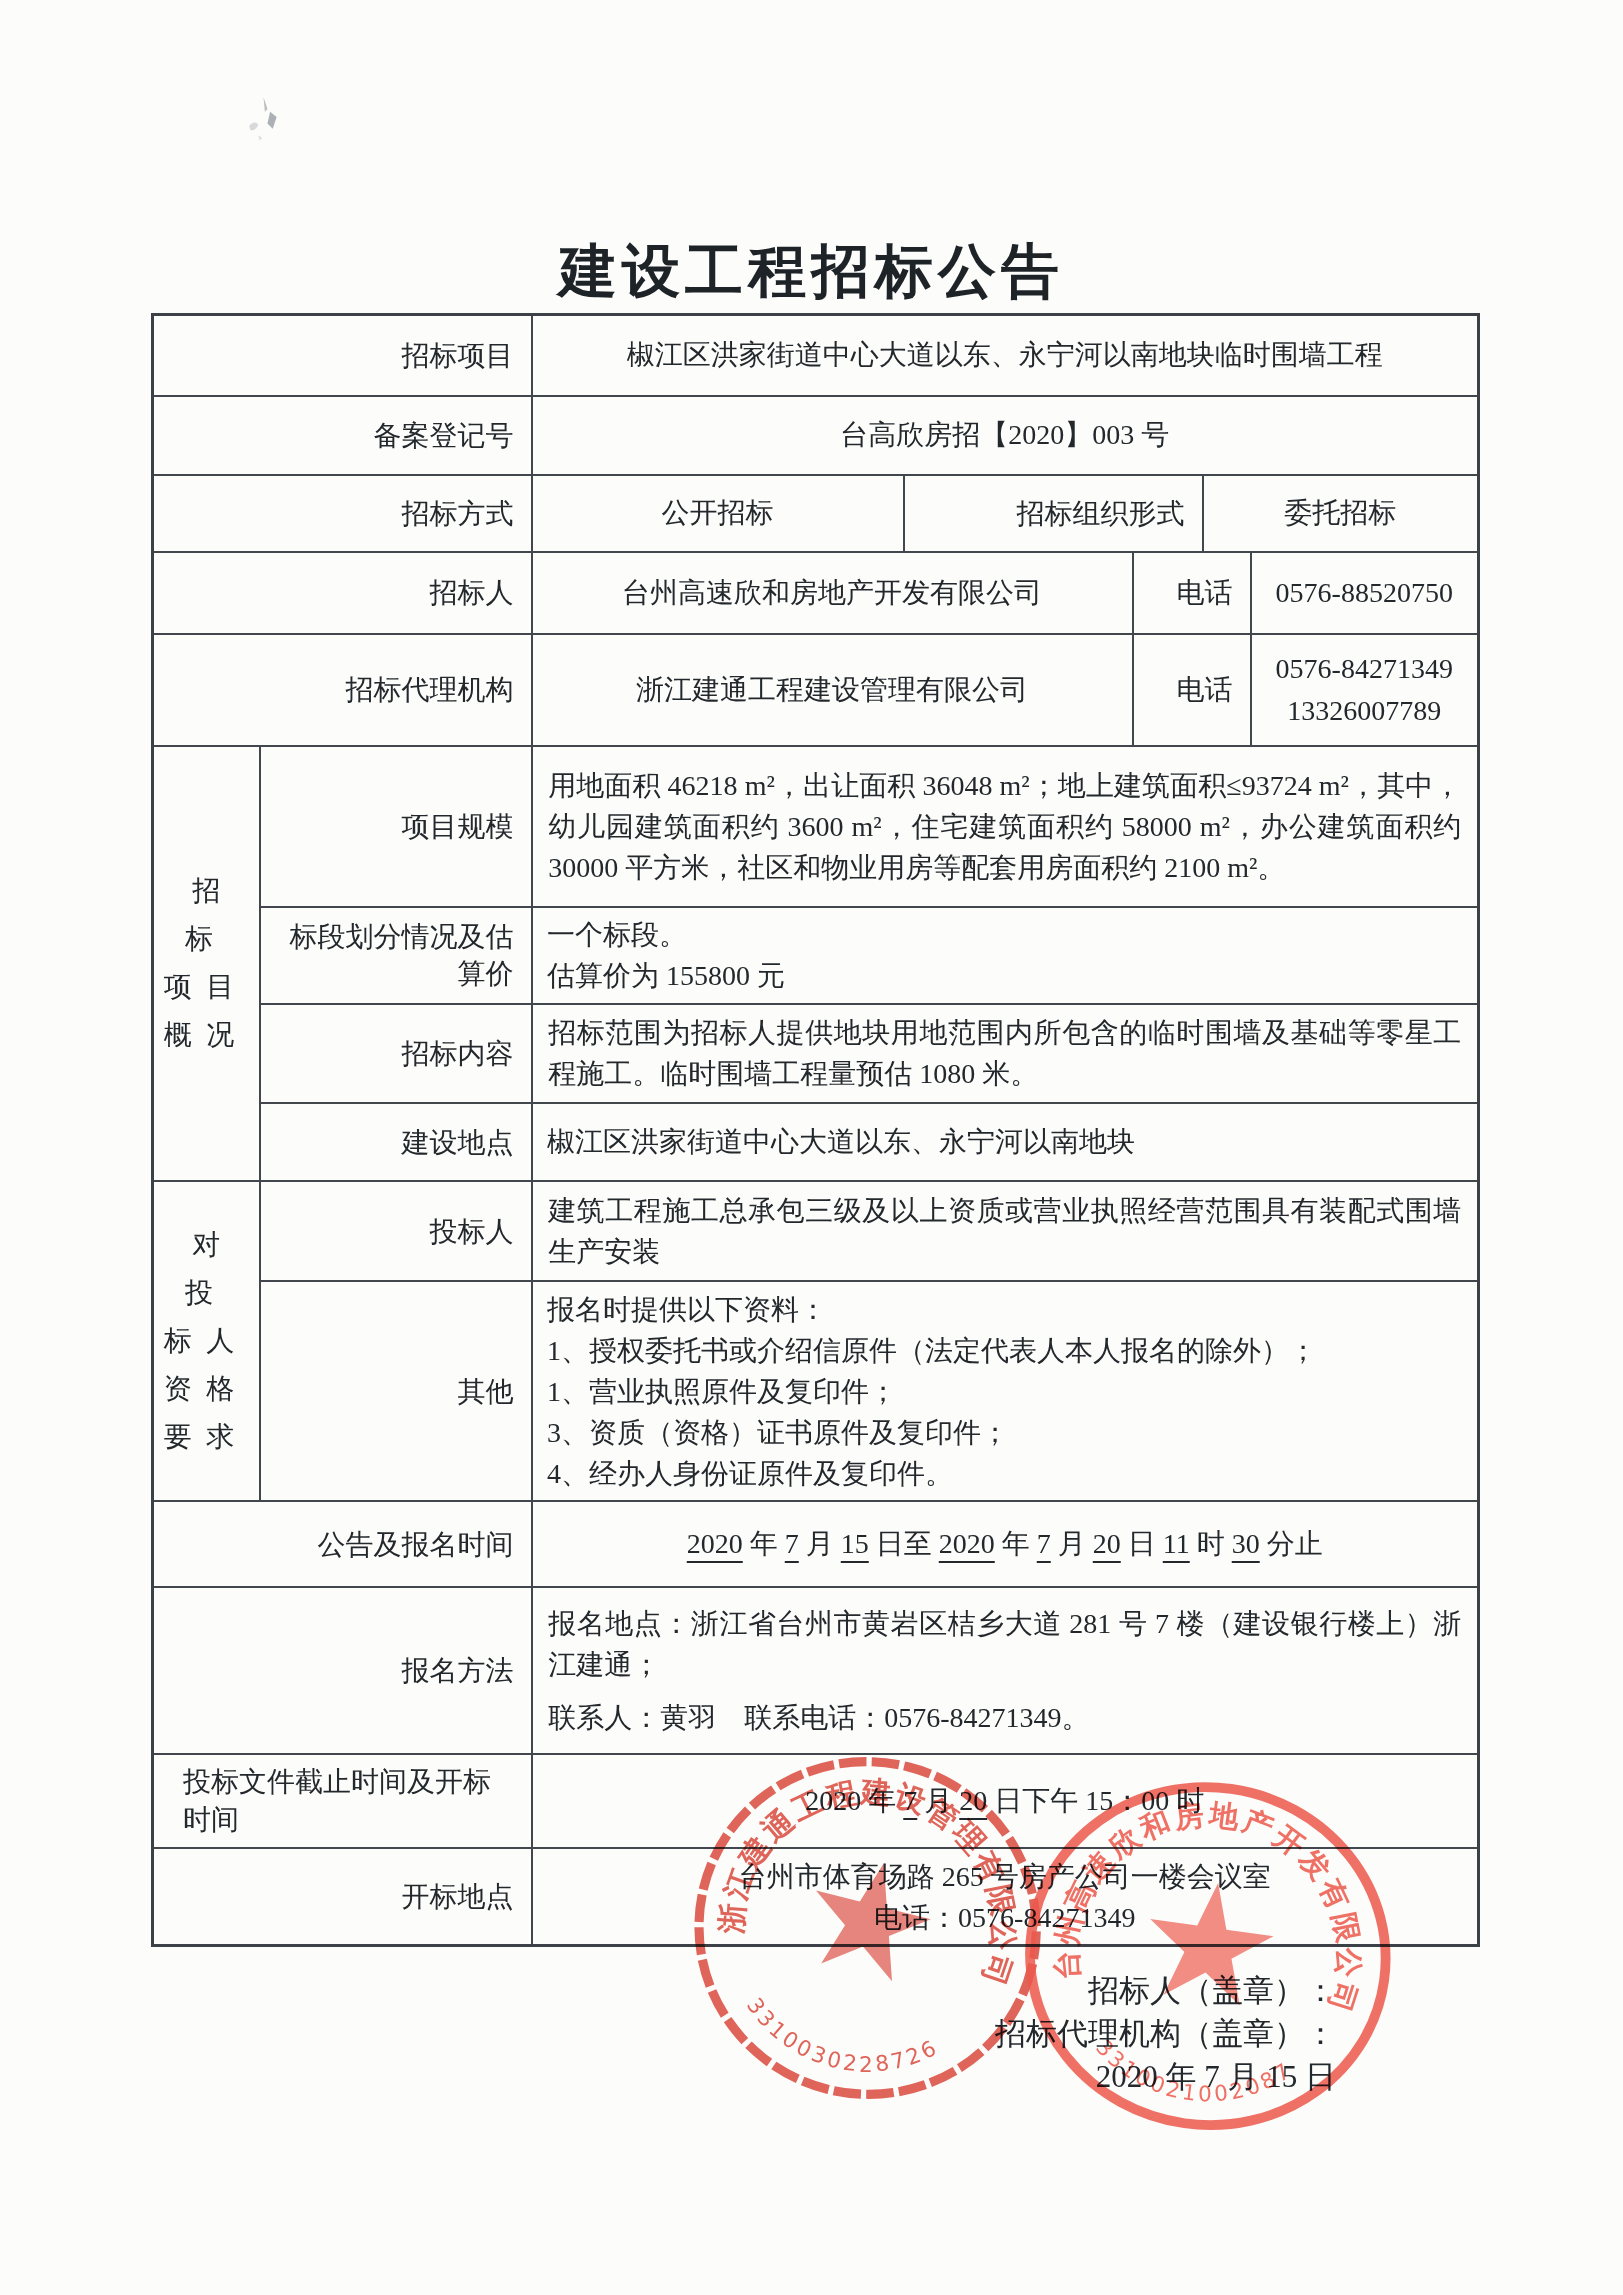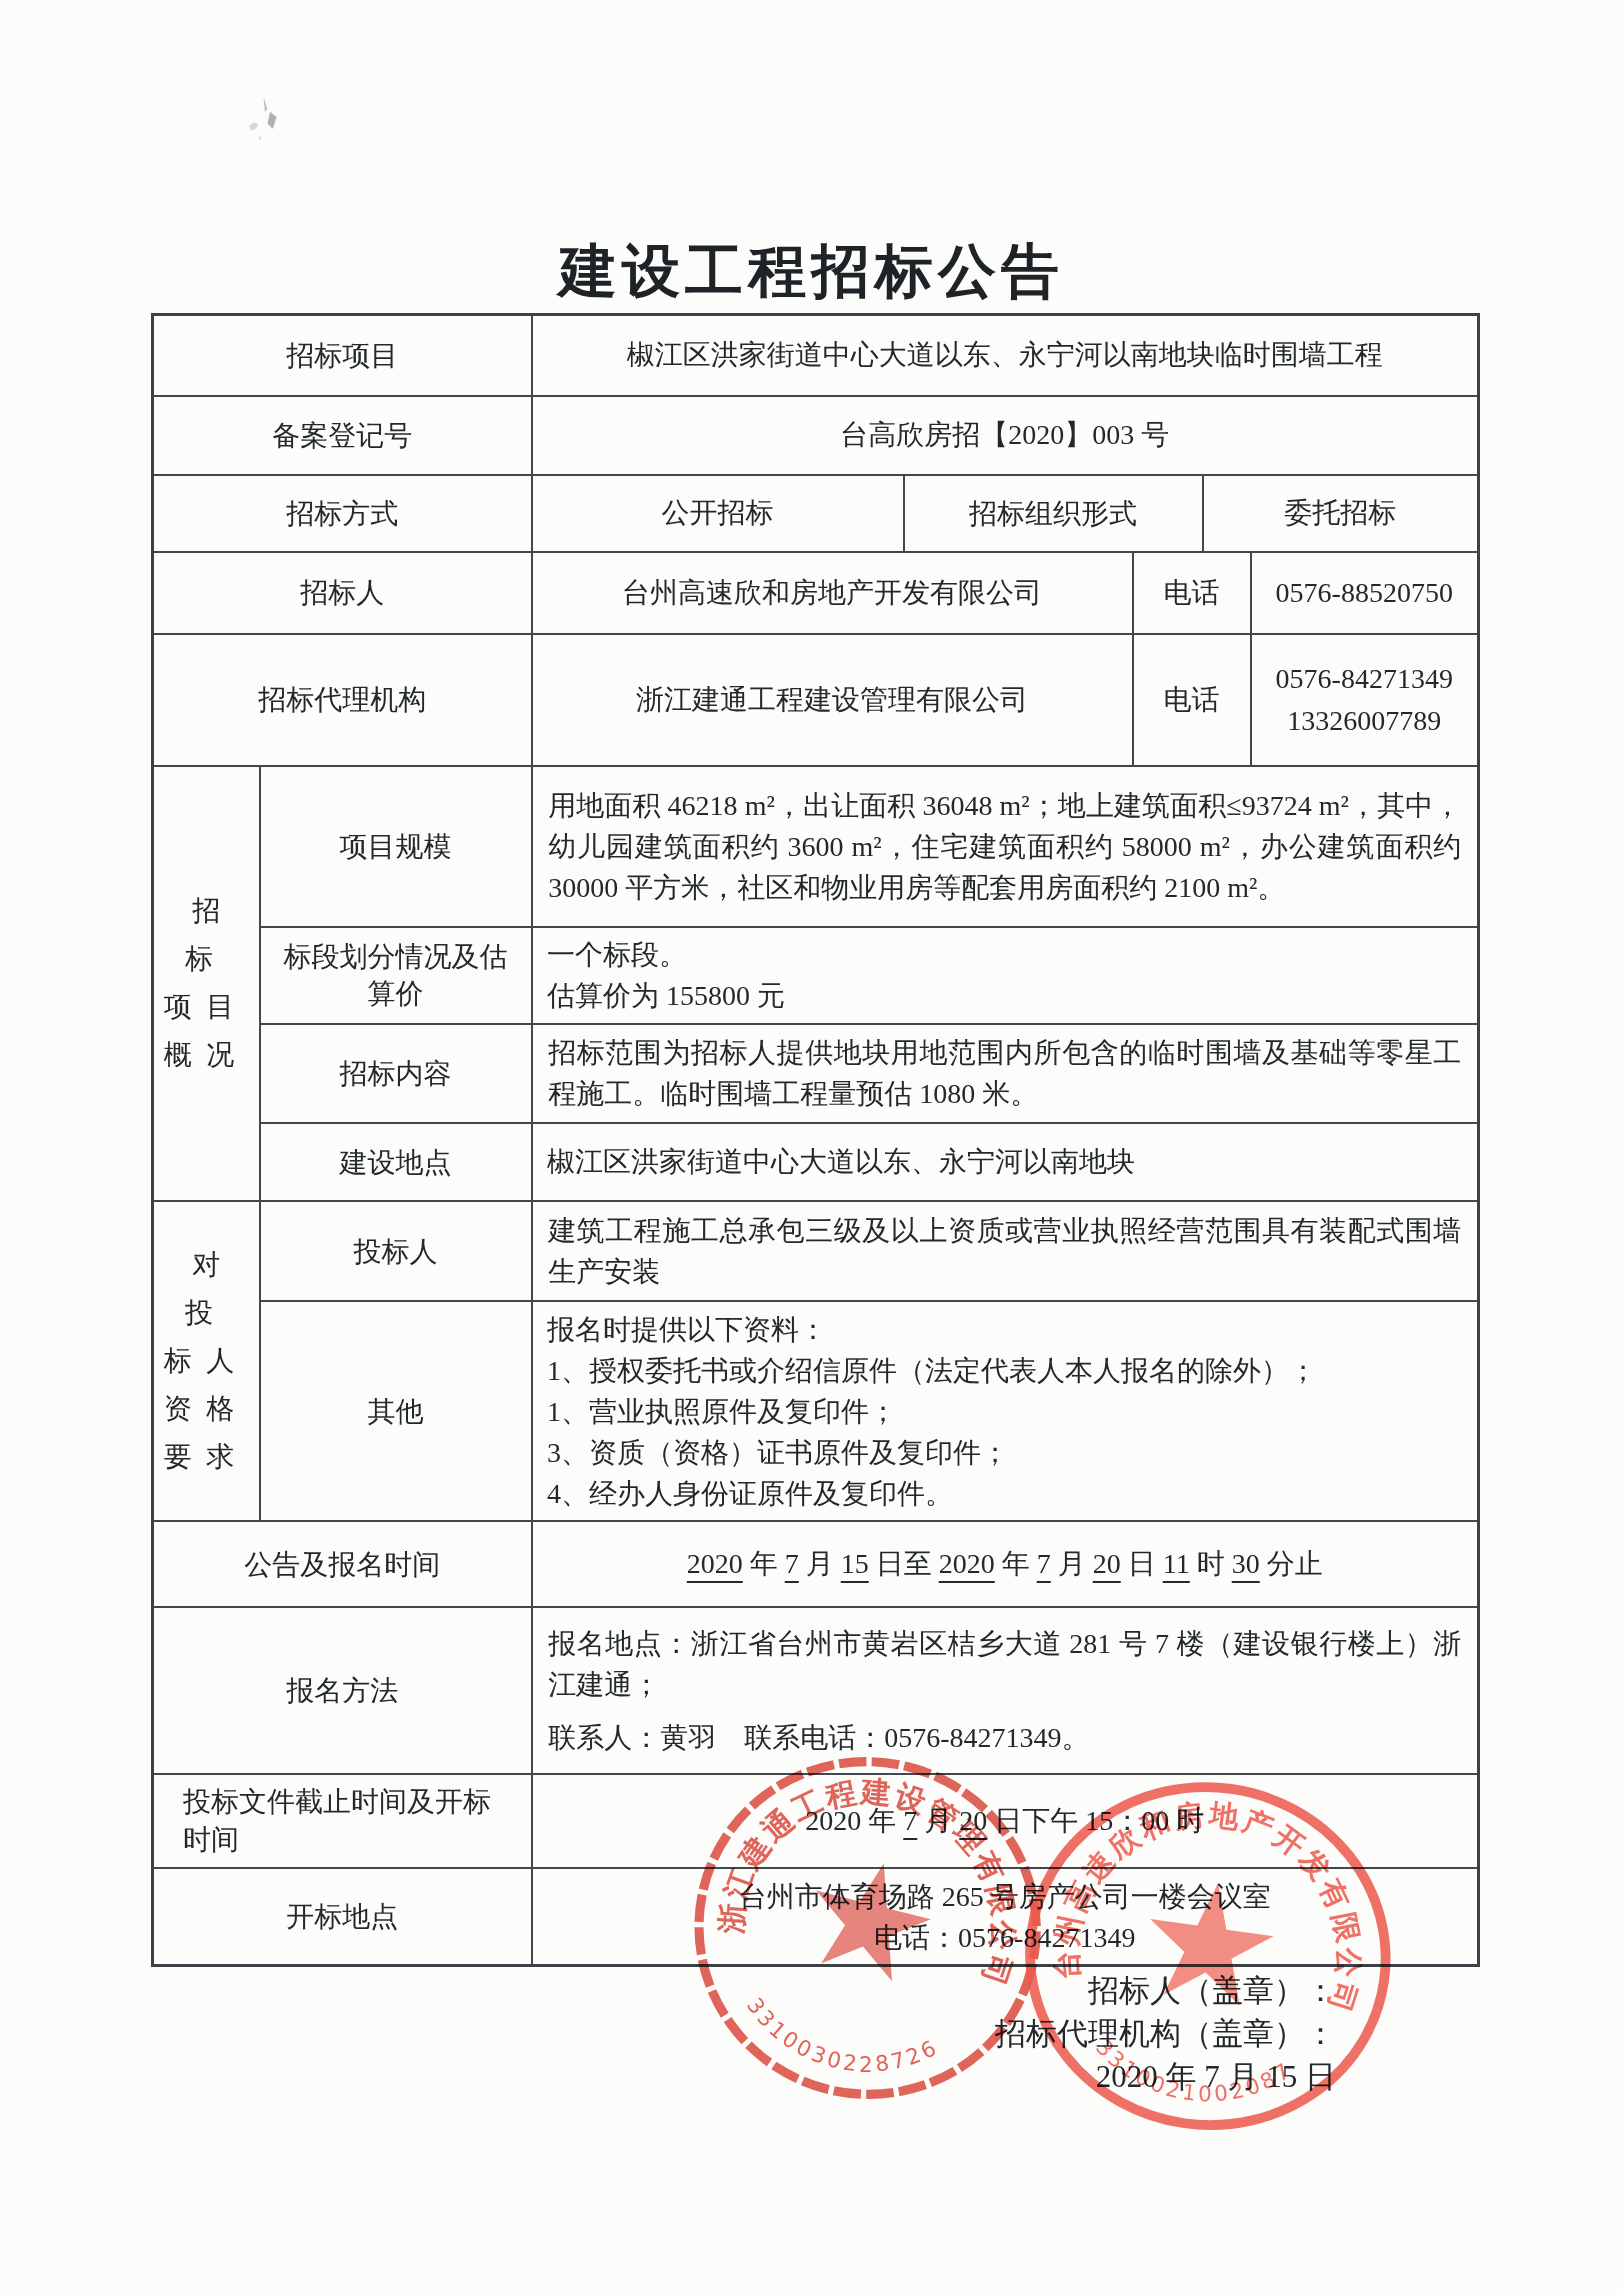--- a/index.html
+++ b/index.html
@@ -18,21 +18,21 @@
   }
   table.doc {
     position:absolute; left:151px; top:313px;
     width:1325px; table-layout:fixed; border-collapse:collapse;
   }
   table.doc { border:3.3px solid #3c4147; }
   table.doc td {
     border:2px solid #42474d;
     font-size:28px; vertical-align:middle; color:#23282d;
   }
-  td.lbl { text-align:center; line-height:37px; padding:3.9px 17px; }
+  td.lbl { text-align:right; line-height:37px; padding:3.9px 17px; }
   td.lbl-wide { text-align:left; line-height:38px; padding:3.9px 29px; }
   td.grouplbl {
     text-align:center; white-space:pre-line;
     line-height:48px; letter-spacing:14.4px; text-indent:14.4px;
     padding:0 5.2px;
   }
   td.val { padding:6.5px 14.4px; }
   .center { text-align:center; }
   td.para { text-align:justify; line-height:41px; padding:7.9px 15.7px; }
   .line { line-height:41px; }
@@ -92,21 +92,21 @@
     <td colspan="2" class="val center">委托招标</td>
   </tr>
 
   <tr style="height:82px">
     <td colspan="2" class="lbl">招标人</td>
     <td colspan="2" class="val center">台州高速欣和房地产开发有限公司</td>
     <td colspan="2" class="lbl">电话</td>
     <td class="val center">0576-88520750</td>
   </tr>
 
-  <tr style="height:132px">
+  <tr style="height:112px">
     <td colspan="2" class="lbl">招标代理机构</td>
     <td colspan="2" class="val center">浙江建通工程建设管理有限公司</td>
     <td colspan="2" class="lbl">电话</td>
     <td>
       <div class="phone2">0576-84271349</div>
       <div class="phone2">13326007789</div>
     </td>
   </tr>
 
   <tr style="height:161px">

